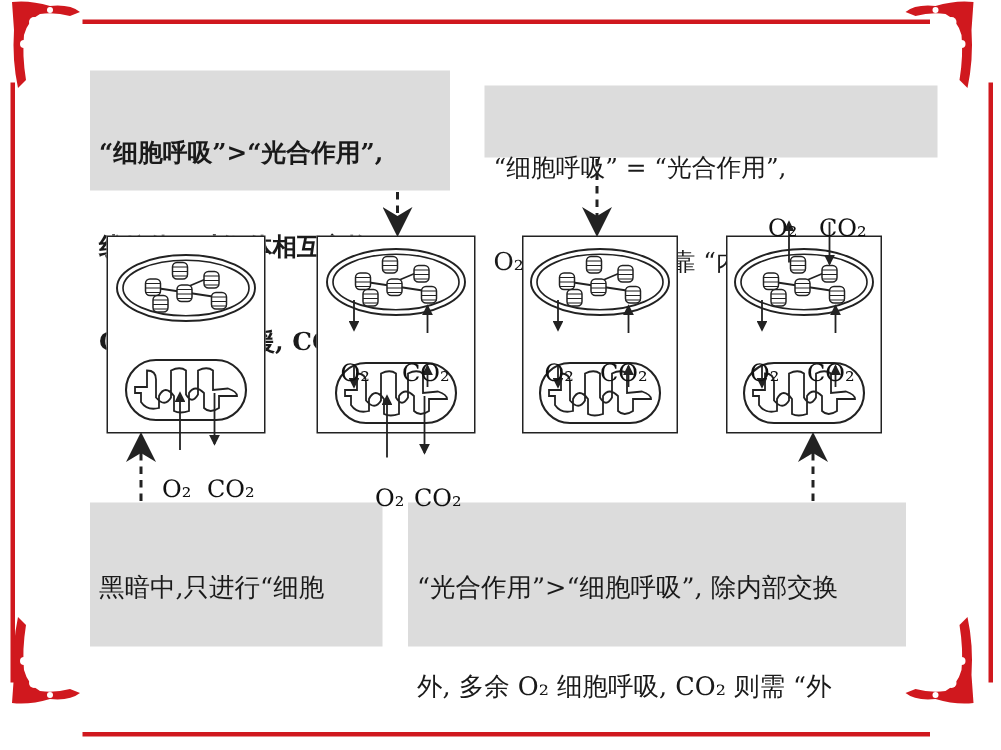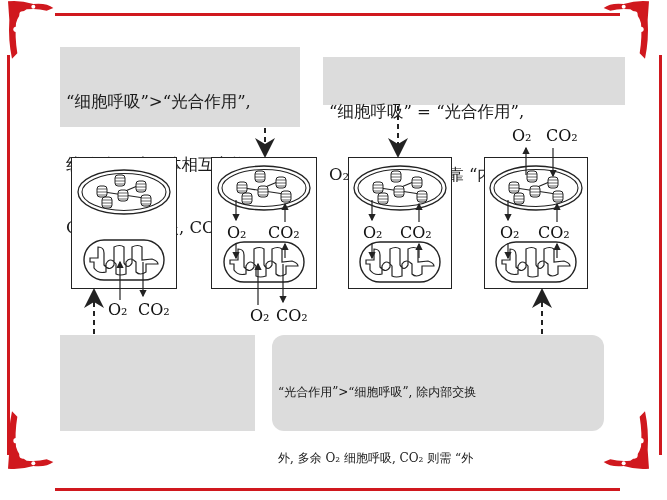--- a/index.html
+++ b/index.html
@@ -1,21 +1,21 @@
 <!DOCTYPE html>
 <html><head>
 <meta charset="utf-8">
 <style>
   html,body{margin:0;padding:0;}
   body{width:667px;height:500px;position:relative;background:#ffffff;overflow:hidden;font-family:"DejaVu Serif","Liberation Serif",serif;color:#222;}
   .frame-line{position:absolute;background:#d0181e;}
   .corner{position:absolute;width:60px;height:60px;}
   .note{position:absolute;background:#dcdcdc;font-size:16.5px;line-height:21px;padding:2px 6px;box-sizing:border-box;color:#1a1a1a;white-space:pre;}
   .cell{position:absolute;border:1.5px solid #222;background:#fff;box-sizing:border-box;}
-  .lbl{position:absolute;font-size:16px;color:#111;white-space:nowrap;}
+  .lbl{position:absolute;font-size:16px;color:#111;white-space:nowrap;margin-top:16px;}
   svg{position:absolute;left:0;top:0;overflow:visible;}
 </style>
 </head>
 <body>
 
 <div class="frame-line" style="left:55px;top:13px;width:565px;height:3px;"></div>
 <div class="frame-line" style="left:55px;top:488px;width:565px;height:3px;"></div>
 <div class="frame-line" style="left:7px;top:55px;width:3px;height:400px;"></div>
 <div class="frame-line" style="left:659px;top:55px;width:3px;height:400px;"></div>
 
@@ -37,34 +37,35 @@
     <circle cx="14" cy="46" r="4" fill="#fff"></circle>
     <circle cx="40" cy="80" r="3" fill="#fff"></circle>
 </svg>
 <svg class="corner" style="left:597px;top:410px;position:absolute;" width="70" height="90" viewBox="0 0 70 90">
   <path d="M68 88 Q50 90 30 84 Q10 86 0 78 L10 74 Q25 78 40 76 Q52 70 56 55 Q58 35 54 10 L62 2 Q68 30 66 60 Z" fill="#d0181e"></path>
   <circle cx="46" cy="68" r="5" fill="#fff"></circle>
     <circle cx="56" cy="46" r="4" fill="#fff"></circle>
     <circle cx="30" cy="80" r="3" fill="#fff"></circle>
 </svg>
 
-<div class="note" style="left:60px;top:47px;width:240px;height:80px;">
+<div class="note" style="left:60px;top:47px;width:240px;height:80px;font-weight:bold;">
   <div>“细胞呼吸”&gt;“光合作用”,</div>
   <div>线粒体、叶绿体相互交换 O₂、</div>
   <div>CO₂, O₂需外援, CO₂则有余</div>
 </div>
 <div class="note" style="left:323px;top:57px;width:302px;height:48px;">
   <div>“细胞呼吸” = “光合作用”,</div>
   <div>O₂ 与 CO₂ 完全靠 “内供”</div>
 </div>
 <div class="note" style="left:60px;top:335px;width:195px;height:96px;font-size:17px;line-height:22px;">
+  <div>黑暗中,只进行“细胞</div>
   
   
 </div>
-<div class="note" style="left:272px;top:335px;width:332px;height:96px;font-size:12px;line-height:22px;border-radius:12px;">
+<div class="note" style="left:272px;top:335px;width:332px;height:96px;font-size:17px;line-height:22px;">
   <div>“光合作用”&gt;“细胞呼吸”, 除内部交换</div>
   <div>外, 多余 O₂ 细胞呼吸, CO₂ 则需 “外</div>
   
   
 </div>
 
 <div class="cell" style="left:71px;top:157px;width:106px;height:132px;"></div>
 <div class="cell" style="left:211px;top:157px;width:106px;height:132px;"></div>
 <div class="cell" style="left:348px;top:157px;width:104px;height:132px;"></div>
 <div class="cell" style="left:484px;top:157px;width:104px;height:132px;"></div>

